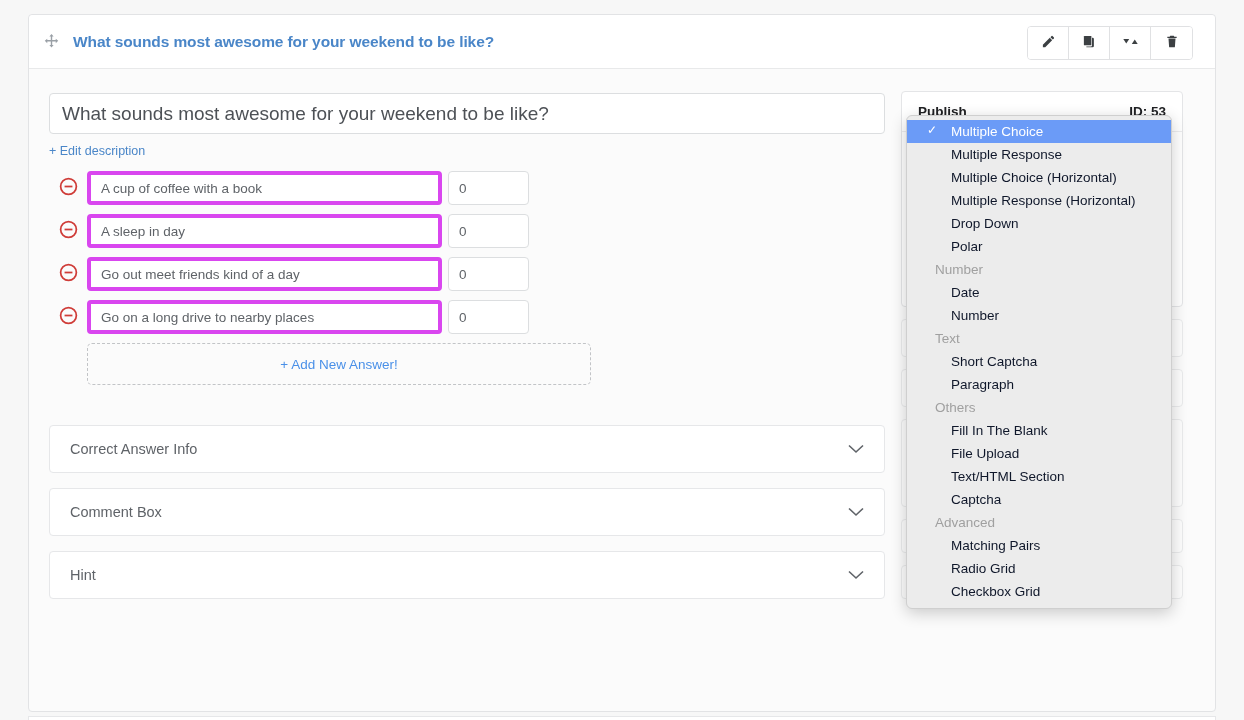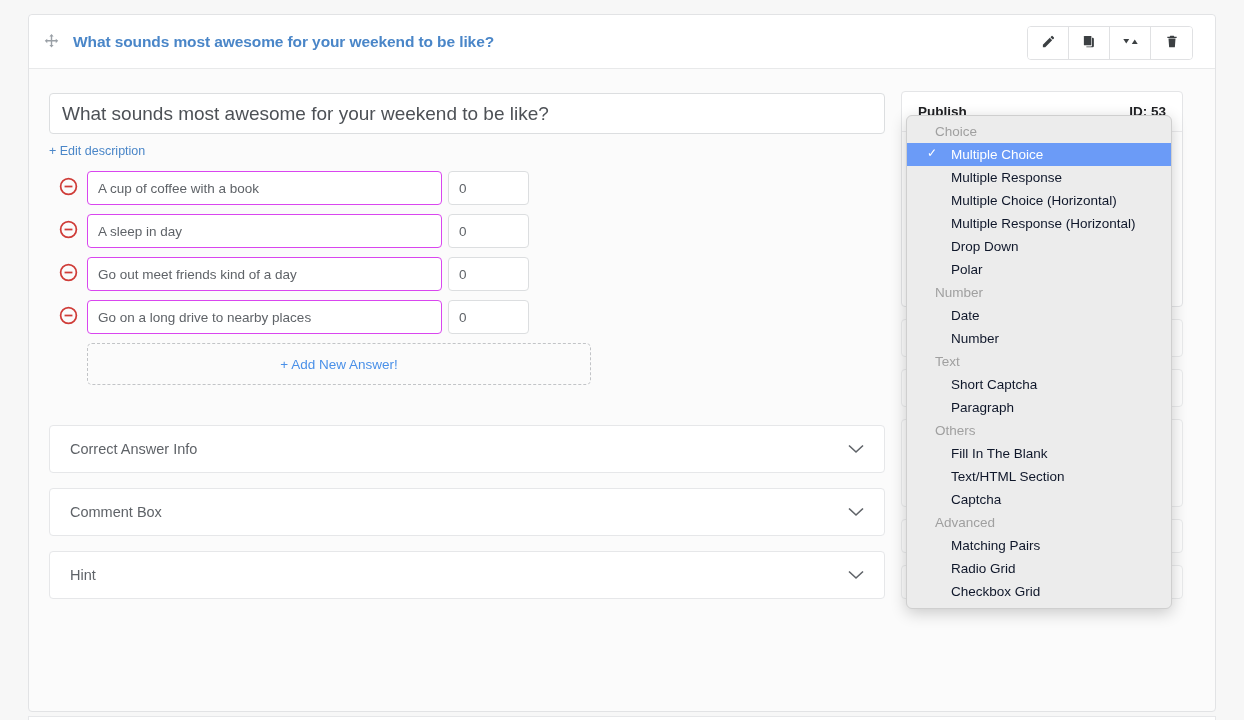--- a/index.html
+++ b/index.html
@@ -129,21 +129,21 @@
     cursor: pointer;
     padding: 0;
   }
   .answer-text {
     width: 355px;
     height: 34px;
     padding: 4px 10px;
     font-size: 13.5px;
     color: #5f6368;
     font-family: "Liberation Sans", sans-serif;
-    border: 1px solid #d946ef;
+    border: 4px solid #d946ef;
     border-radius: 4px;
     background: #fff;
     outline: none;
   }
   .answer-score {
     width: 81px;
     height: 34px;
     margin-left: 6px;
     padding: 4px 10px;
     font-size: 13.5px;
@@ -473,21 +473,20 @@
       </div>
 
       <div class="stack-card" style="height:38px"></div>
       <div class="stack-card" style="height:38px"></div>
       <div class="stack-card" style="height:88px"></div>
       <div class="stack-card" style="height:34px"></div>
       <div class="stack-card" style="height:34px"></div>
 
       <div class="dropdown">
 
-        <div class="dd-group">Choice</div>
         <div class="dd-item selected">
           <span class="dd-check">✓</span>
           <span>Multiple Choice</span>
         </div>
         <div class="dd-item">
           <span>Multiple Response</span>
         </div>
         <div class="dd-item">
           <span>Multiple Choice (Horizontal)</span>
         </div>
@@ -515,20 +514,23 @@
         </div>
         <div class="dd-item">
           <span>Paragraph</span>
         </div>
 
         <div class="dd-group">Others</div>
         <div class="dd-item">
           <span>Fill In The Blank</span>
         </div>
         <div class="dd-item">
+          <span>File Upload</span>
+        </div>
+        <div class="dd-item">
           <span>Text/HTML Section</span>
         </div>
         <div class="dd-item">
           <span>Captcha</span>
         </div>
 
         <div class="dd-group">Advanced</div>
         <div class="dd-item">
           <span>Matching Pairs</span>
         </div>

